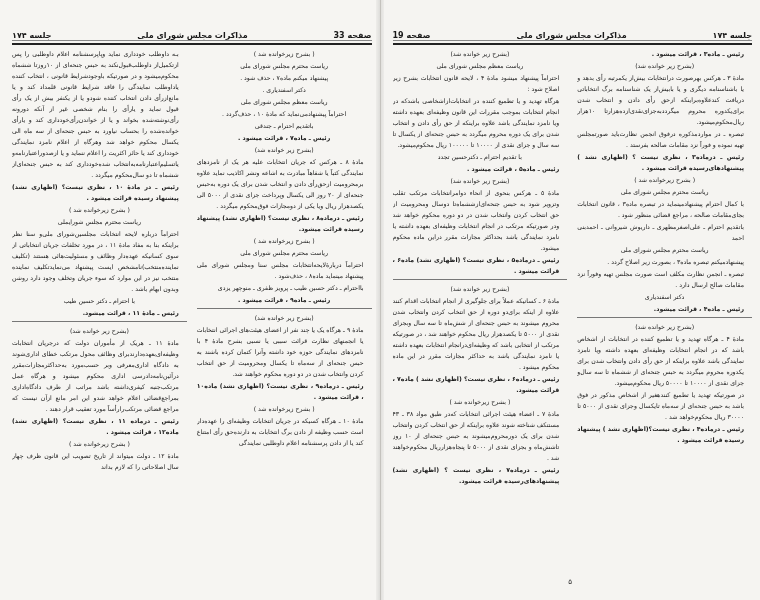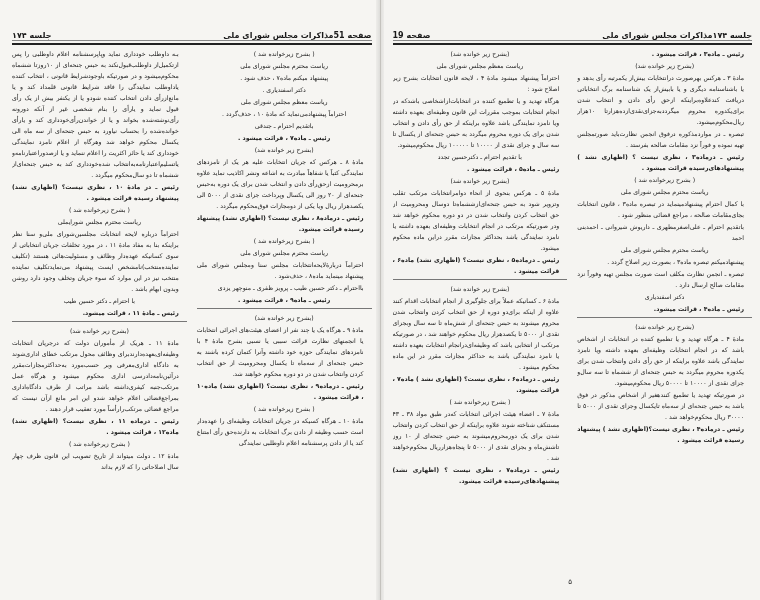--- a/index.html
+++ b/index.html
@@ -19,21 +19,21 @@
   .page.right { background: #f5f4f1; }
   .gutter-shadow {
     position: absolute; top: 0; bottom: 0; left: 376px; width: 8px;
     background: linear-gradient(to right, rgba(0,0,0,0.03), rgba(0,0,0,0.10), rgba(0,0,0,0.03));
   }
   .header {
     position: absolute; top: 28px; left: 12px; right: 8px; height: 14px;
     display: flex; align-items: center; justify-content: space-between;
     direction: rtl; font-size: 8px; font-weight: bold;
   }
-  .header .title { flex: 1; text-align: right; }
+  .header .title { flex: 1; text-align: center; }
   .rule {
     position: absolute; top: 43px; left: 12px; right: 8px; height: 2px;
     background: #222;
   }
   .rule.thin { top: 40px; height: 1px; background:#888; }
   .cols {
     position: absolute; top: 48px; left: 12px; right: 8px; bottom: 10px;
     display: flex; flex-direction: row-reverse; gap: 10px;
   }
   .col {
@@ -50,21 +50,21 @@
     font-size: 7px; color: #333;
   }
 </style>
 </head>
 <body>
 
 <div class="spread">
 
   <div class="page left">
     <div class="header">
-      <span>صفحه 51</span>
+      <span>صفحه 33</span>
       <span class="title">مذاکرات مجلس شورای ملی</span>
       <span>جلسه ۱۷۴</span>
     </div>
     <div class="rule thin"></div>
     <div class="rule"></div>
     <div class="cols">
       <div class="col">
           <p class="center">( بشرح زیرخوانده شد )</p>
           <p class="center">ریاست محترم مجلس شورای ملی</p>
           <p class="center">پیشنهاد میکنم ماده‌۷ ، حذف شود .</p>

